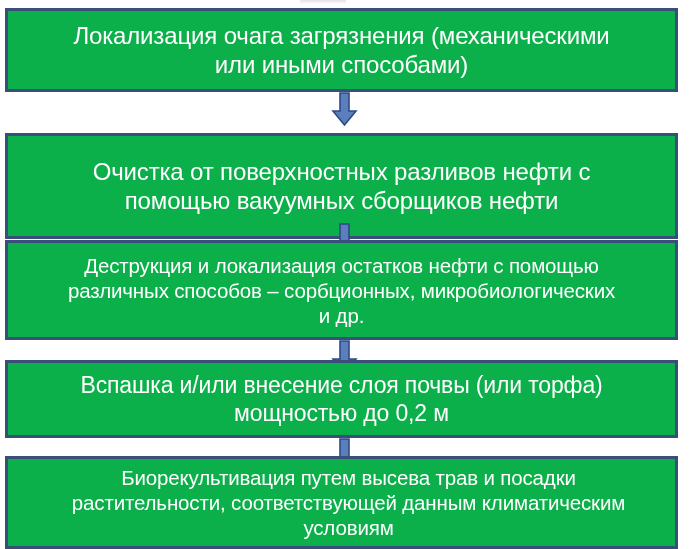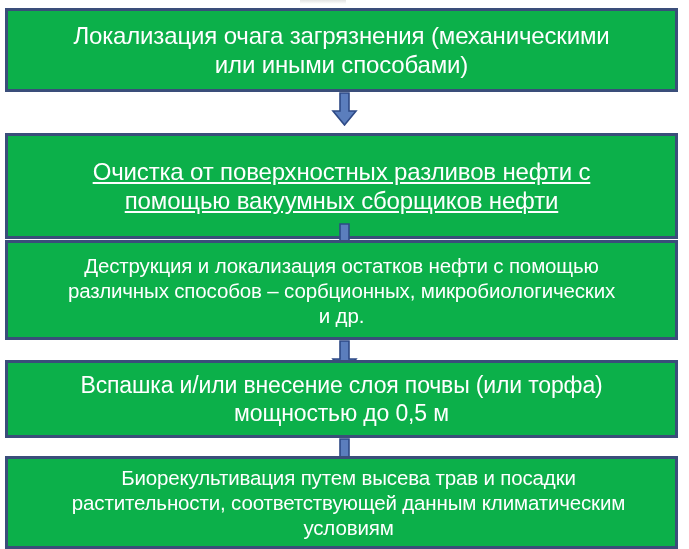--- a/index.html
+++ b/index.html
@@ -51,21 +51,21 @@
 
   .node-text {
     display: block;
     width: 100%;
     white-space: pre-line;
     letter-spacing: -0.15px;
   }
 
   
   #node-1 { top: 8px;   height: 84px;  }
-  #node-2 { top: 133px; height: 106px; text-decoration: underline;  }
+  #node-2 { top: 133px; height: 106px;  }
   #node-3 { top: 240px; height: 100px; }
   #node-4 { top: 360px; height: 78px;  }
   #node-5 { top: 456px; height: 93px; padding-left: 24px;  }
 
   #node-1 .node-text { font-size: 24px; }
   #node-2 .node-text { font-size: 24px; }
   #node-3 .node-text { font-size: 20.5px; }
   #node-4 .node-text { font-size: 23px; }
   #node-5 .node-text { font-size: 20.5px; }
 
@@ -123,21 +123,21 @@
   </div>
 
   <div class="arrow" id="arrow-3">
     <svg viewBox="0 0 27 34" xmlns="http://www.w3.org/2000/svg">
       <polygon points="9,1 18,1 18,19 25,19 13.5,33 2,19 9,19" fill="#5B7EBD" stroke="#2E4A86" stroke-width="1.6" stroke-linejoin="miter"></polygon>
     </svg>
   </div>
 
   <div class="node" id="node-4">
     <span class="node-text">Вспашка и/или внесение слоя почвы (или торфа)
-мощностью до 0,5 м</span>
+мощностью до 0,2 м</span>
   </div>
 
   <div class="arrow" id="arrow-4">
     <svg viewBox="0 0 27 34" xmlns="http://www.w3.org/2000/svg">
       <polygon points="9,1 18,1 18,19 25,19 13.5,33 2,19 9,19" fill="#5B7EBD" stroke="#2E4A86" stroke-width="1.6" stroke-linejoin="miter"></polygon>
     </svg>
   </div>
 
   <div class="node" id="node-5">
     <span class="node-text">Биорекультивация путем высева трав и посадки

